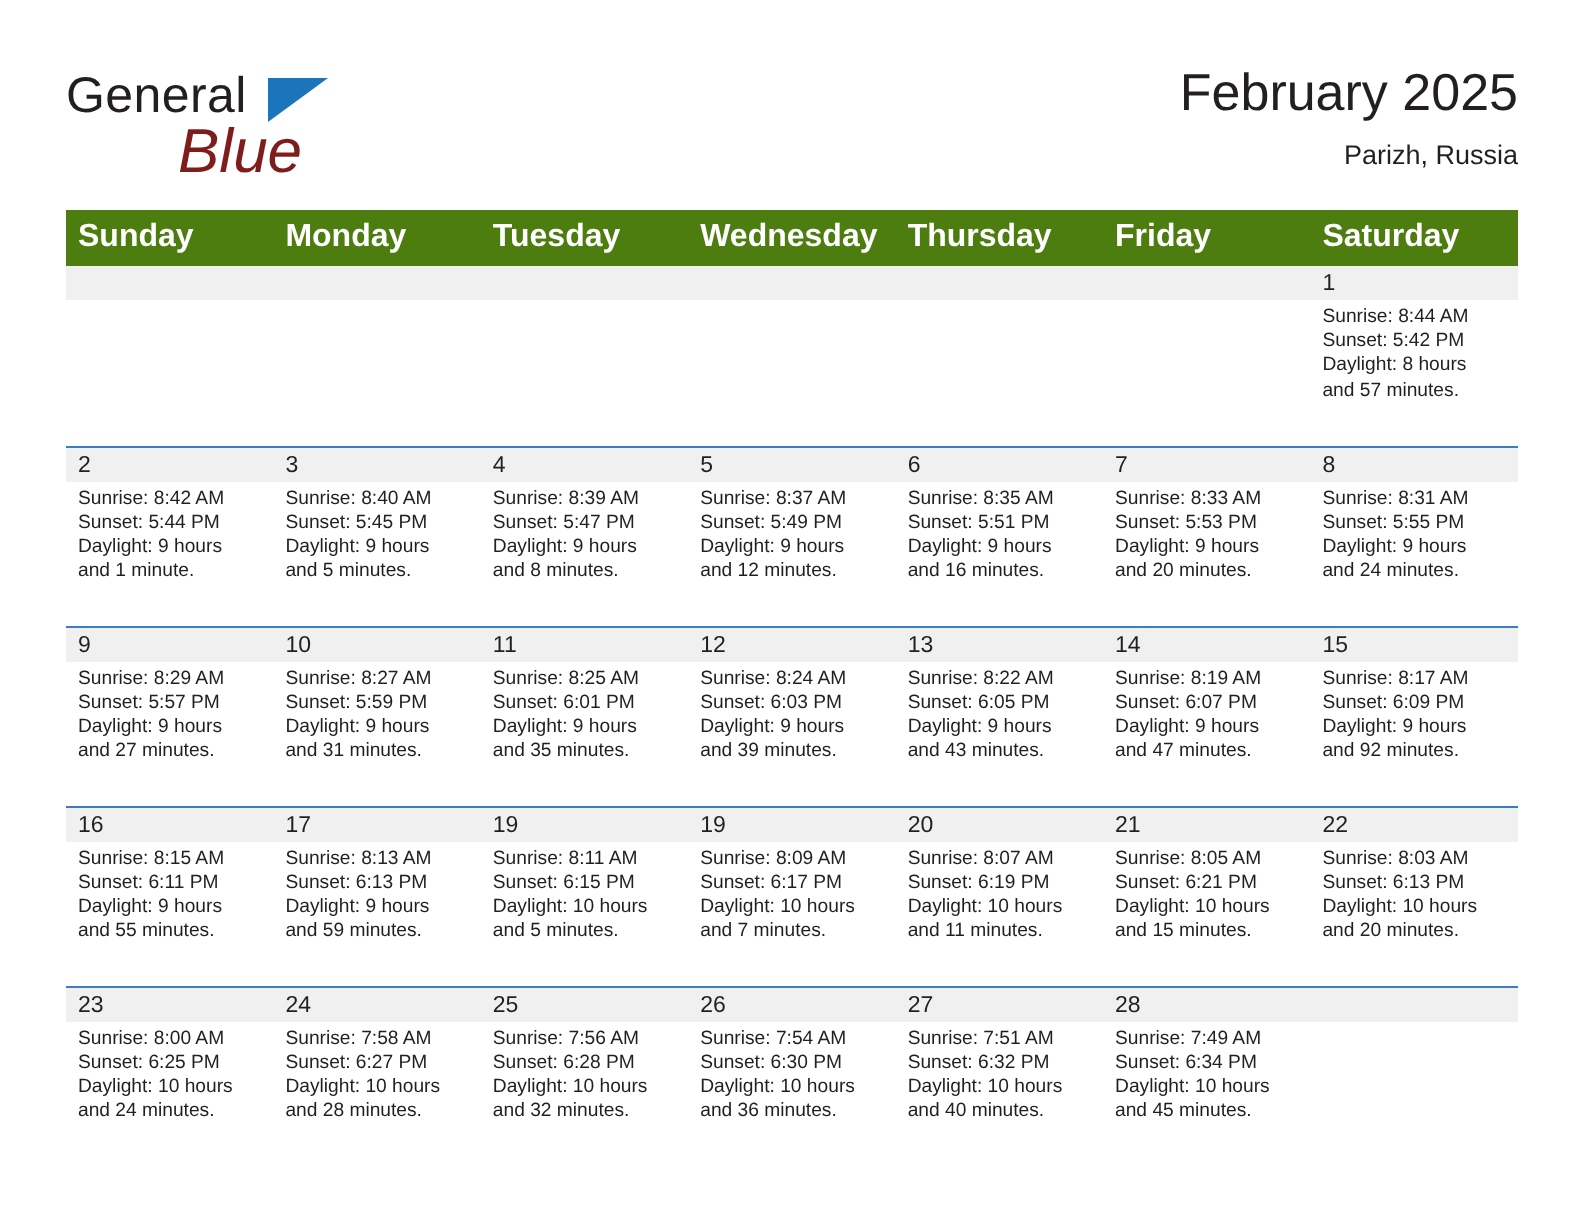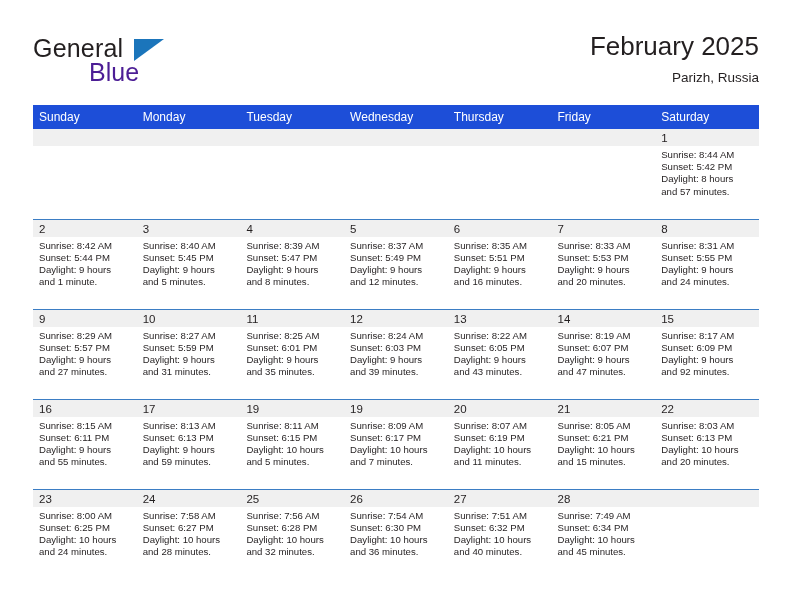--- a/index.html
+++ b/index.html
@@ -42,23 +42,24 @@
     top: 0;
     font-size: 25px;
     letter-spacing: 0.2px;
     color: #231f20;
     font-family: "Liberation Sans", sans-serif;
   }
   .logo-blue {
     position: absolute;
     left: 56px;
     top: 24px;
-    font-size: 25px;
-    color: #4c1d95;
+    font-size: 31px;
+    color: #7f1d1d;
     font-family: "Liberation Sans", sans-serif;
+    font-style: italic;
   }
   .logo-flag {
     position: absolute;
     left: 101px;
     top: 5px;
     width: 0;
     height: 0;
     border-left: 30px solid #1b75bb;
     border-bottom: 22px solid transparent;
   }
@@ -87,24 +88,24 @@
   
   .calendar {
     position: absolute;
     left: 33px;
     top: 105px;
     width: 726px;
     border-collapse: collapse;
     table-layout: fixed;
   }
   .calendar th {
-    background: #1d4ed8;
+    background: #4d7c0f;
     color: #ffffff;
-    font-size: 12px;
-    font-weight: normal;
+    font-size: 16px;
+    font-weight: bold;
     text-align: left;
     padding: 5px 0 5px 6px;
     height: 18px;
     box-sizing: border-box;
   }
   .calendar td {
     vertical-align: top;
     padding: 0;
     width: 103.71px;
     height: 90px;

